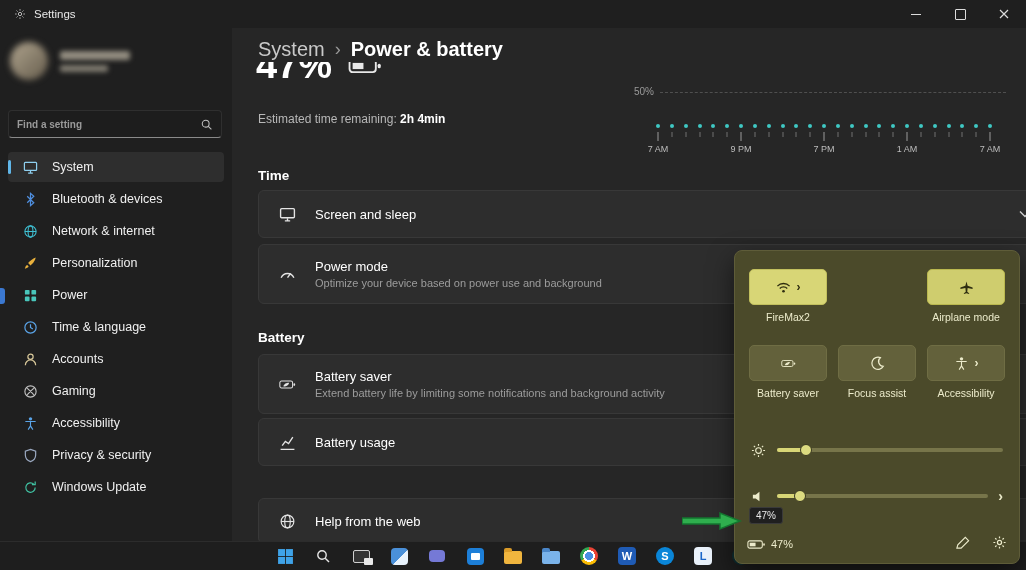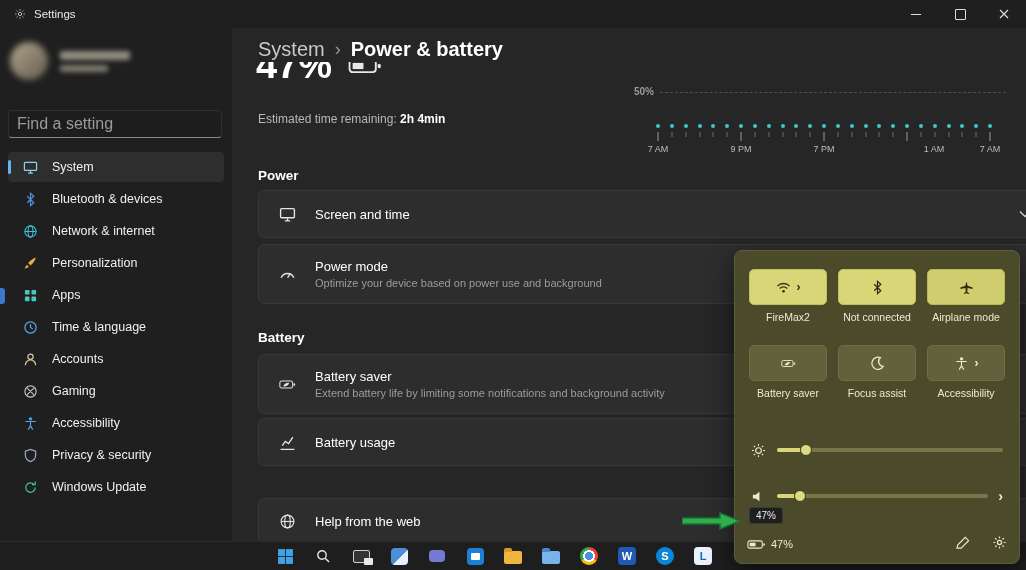--- a/index.html
+++ b/index.html
@@ -19,21 +19,21 @@
   
   .sidebar{position:absolute;top:28px;left:0;width:232px;height:514px;background:#1f1f1f;}
   .profile{position:absolute;top:14px;left:10px;display:flex;align-items:center;gap:12px;}
   .avatar{width:38px;height:38px;border-radius:50%;background:linear-gradient(135deg,#b0a48e,#655c4c);
     filter:blur(3px);}
   .name-blur .l1{width:70px;height:9px;background:#938d80;border-radius:2px;filter:blur(2.5px);}
   .name-blur .l2{width:48px;height:7px;background:#7e7a6f;border-radius:2px;filter:blur(2.5px);margin-top:5px;}
   .searchbox{position:absolute;top:82px;left:8px;width:212px;height:26px;background:#1d1d1d;
     border:1px solid #2f2f2f;border-bottom:1px solid #8a8a8a;border-radius:4px;display:flex;align-items:center;}
   .searchbox input{flex:1;background:transparent;border:none;outline:none;color:#737373;
-    font-size:16px;padding:0 8px;font-family:inherit;}
+    font-size:10px;padding:0 8px;font-family:inherit;font-weight:bold;}
   .searchbox input::placeholder{color:#9a9a9a;}
   .searchbox .mag{margin-right:8px;color:#c0c0c0;display:flex;}
   .nav{position:absolute;top:124px;left:8px;width:216px;}
   .nav-item{position:relative;height:30px;margin-bottom:2px;border-radius:4px;display:flex;
     align-items:center;padding-left:14px;gap:14px;}
   .nav-item.selected{background:#2e2e2e;}
   .nav-accent{position:absolute;left:0;top:8px;width:3px;height:14px;border-radius:2px;background:#60b6e8;}
   .nav-icon{width:16px;height:16px;display:flex;align-items:center;justify-content:center;}
   .nav-icon svg{width:15px;height:15px;}
   .nav-label{font-size:12.5px;color:#f0f0f0;white-space:nowrap;}
@@ -50,21 +50,21 @@
   .bc-parent{color:#c9c9c9;}
   .bc-sep{color:#9a9a9a;font-size:18px;}
   .bc-current{color:#fff;font-weight:bold;}
   .big-clip{position:absolute;top:34px;left:24px;height:26px;overflow:hidden;display:flex;gap:16px;}
   .big-pct{font-size:38px;font-weight:bold;line-height:40px;position:relative;top:-17px;color:#fff;}
   .big-batt{position:relative;top:-6px;}
   .estimated{position:absolute;top:84px;left:26px;font-size:12px;color:#b8b8b8;}
   .estimated b{color:#fff;text-align:right;}
 
   .chart{position:absolute;top:56px;left:400px;width:378px;height:100px;}
-  .chart-gridlabel{position:absolute;left:2px;top:2px;font-size:10px;color:#9a9a9a;font-weight:bold;}
+  .chart-gridlabel{position:absolute;left:2px;top:2px;font-size:10px;color:#9a9a9a;}
   .chart-gridline{position:absolute;left:28px;right:4px;top:8px;border-top:1px dashed #4f4f4f;}
   .chart-dots{position:absolute;left:26px;width:332px;top:40px;height:6px;}
   .chart-dot{position:absolute;width:4px;height:4px;border-radius:50%;transform:translateX(-50%);top:0;}
   .chart-ticks{position:absolute;left:26px;width:332px;top:48px;height:10px;}
   .chart-tick{position:absolute;width:1px;height:5px;background:#707070;transform:translateX(-50%);top:0;}
   .chart-tick.major{height:9px;background:#9a9a9a;}
   .chart-labels{position:absolute;left:26px;width:332px;top:60px;height:12px;}
   .chart-label{position:absolute;transform:translateX(-50%);font-size:9px;color:#bdbdbd;white-space:nowrap;}
 
   .section-h{position:absolute;left:26px;font-size:13.5px;font-weight:bold;color:#fff;}
@@ -229,21 +229,21 @@
       </div>
       <div class="nav-item">
         <span class="nav-icon ic-apps">
             <svg viewBox="0 0 16 16" fill="currentColor">
               <rect x="2" y="2" width="5" height="5" rx="1"></rect>
               <rect x="9" y="2" width="5" height="5" rx="1"></rect>
               <rect x="2" y="9" width="5" height="5" rx="1"></rect>
               <rect x="9" y="9" width="5" height="5" rx="1"></rect>
             </svg>
           </span>
-        <span class="nav-label">Apps</span>
+        <span class="nav-label">Power</span>
       </div>
       <div class="nav-item">
         <span class="nav-icon ic-time">
             <svg viewBox="0 0 16 16" fill="none" stroke="currentColor" stroke-width="1.3">
               <circle cx="8" cy="8" r="6"></circle>
               <path d="M8 4.5V8l2.5 1.5"></path>
             </svg>
           </span>
         <span class="nav-label">Time &amp; language</span>
       </div>
@@ -373,36 +373,36 @@
           <span class="chart-tick" style="left: 83.3333%;"></span>
           <span class="chart-tick" style="left: 87.5%;"></span>
           <span class="chart-tick" style="left: 91.6667%;"></span>
           <span class="chart-tick" style="left: 95.8333%;"></span>
           <span class="chart-tick major" style="left: 100%;"></span>
         </div>
       <div class="chart-labels">
           <span class="chart-label" style="left: 0%;">7 AM</span>
           <span class="chart-label" style="left: 25%;">9 PM</span>
           <span class="chart-label" style="left: 50%;">7 PM</span>
-          <span class="chart-label" style="left: 75%; margin-left: 27px;">1 AM</span>
+          <span class="chart-label" style="left: 75%;">1 AM</span>
           <span class="chart-label" style="left: 100%;">7 AM</span>
         </div>
     </div>
 
-    <div class="section-h" style="top:140px">Power</div>
+    <div class="section-h" style="top:140px">Time</div>
 
     <div class="card" style="top:162px;height:46px">
       <span class="card-icon">
           <svg viewBox="0 0 16 16" fill="none" stroke="currentColor" stroke-width="1.3">
             <rect x="1.5" y="2.5" width="13" height="8.5" rx="1"></rect>
             <path d="M5.5 14h5M8 11.5V14"></path>
           </svg>
         </span>
       <div class="card-text">
-          <div class="card-title">Screen and time</div>
+          <div class="card-title">Screen and sleep</div>
         </div>
       <span class="card-chev">
           <svg width="12" height="8" viewBox="0 0 12 8" fill="none" stroke="currentColor" stroke-width="1.4">
             <path d="M1 1.5l5 5 5-5"></path>
           </svg>
         </span>
     </div>
 
     <div class="card" style="top:216px;height:58px">
       <span class="card-icon">
@@ -465,28 +465,20 @@
           <svg viewBox="0 0 16 16" fill="none" stroke="currentColor" stroke-width="1.4">
               <path d="M1.5 6.5a9 9 0 0 1 13 0"></path>
               <path d="M4 9a5.5 5.5 0 0 1 8 0"></path>
               <circle cx="8" cy="12" r="1.4" fill="currentColor" stroke="none"></circle>
             </svg>
           <span class="tchev">›</span>
         </button>
         <div class="qs-tile-label">FireMax2</div>
       </div>
       <div class="qs-col">
-        <button class="qs-tile on">
-          <svg viewBox="0 0 16 16" fill="none" stroke="currentColor" stroke-width="1.3">
-              <path d="M4.5 4.5l7 7L8 14.5v-13l3.5 3-7 7"></path>
-            </svg>
-        </button>
-        <div class="qs-tile-label">Not connected</div>
-      </div>
-      <div class="qs-col">
         <button class="qs-tile mid">
           <svg viewBox="0 0 16 16" fill="currentColor">
               <path d="M8 1.5l1.2 4.5 5.3 2v1.5l-5.3-1-.4 4 2 1.5v1l-2.8-.8-2.8.8v-1l2-1.5-.4-4-5.3 1V8l5.3-2L8 1.5z"></path>
             </svg>
         </button>
         <div class="qs-tile-label">Airplane mode</div>
       </div>
     </div>
     <div class="qs-tiles row2">
       <div class="qs-col">

